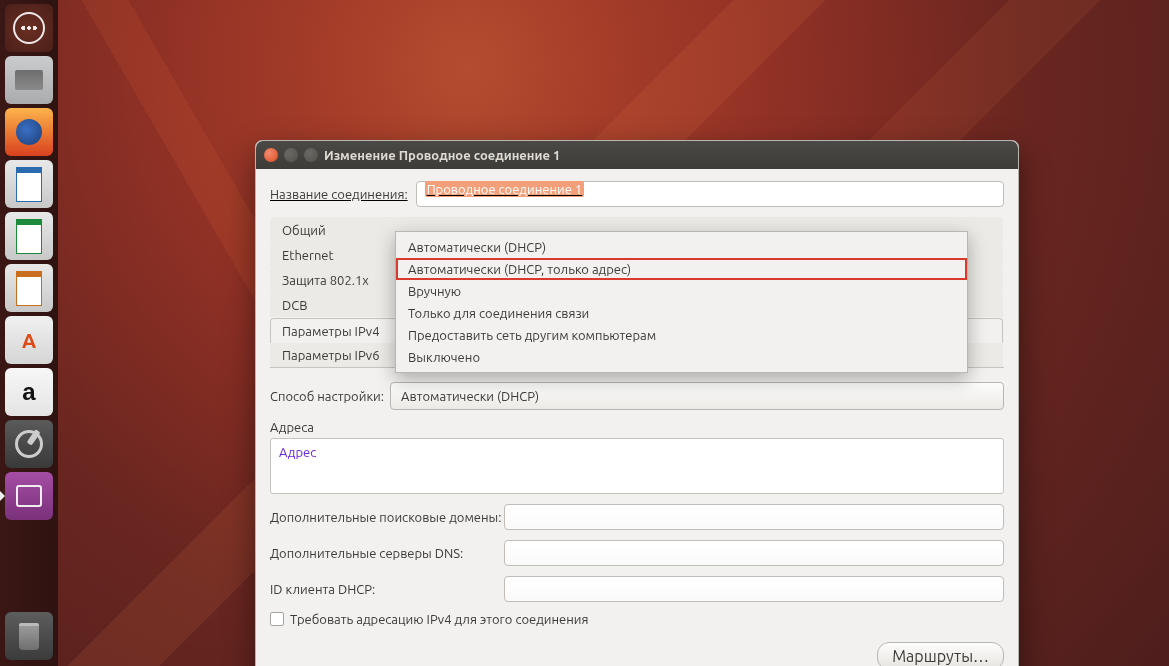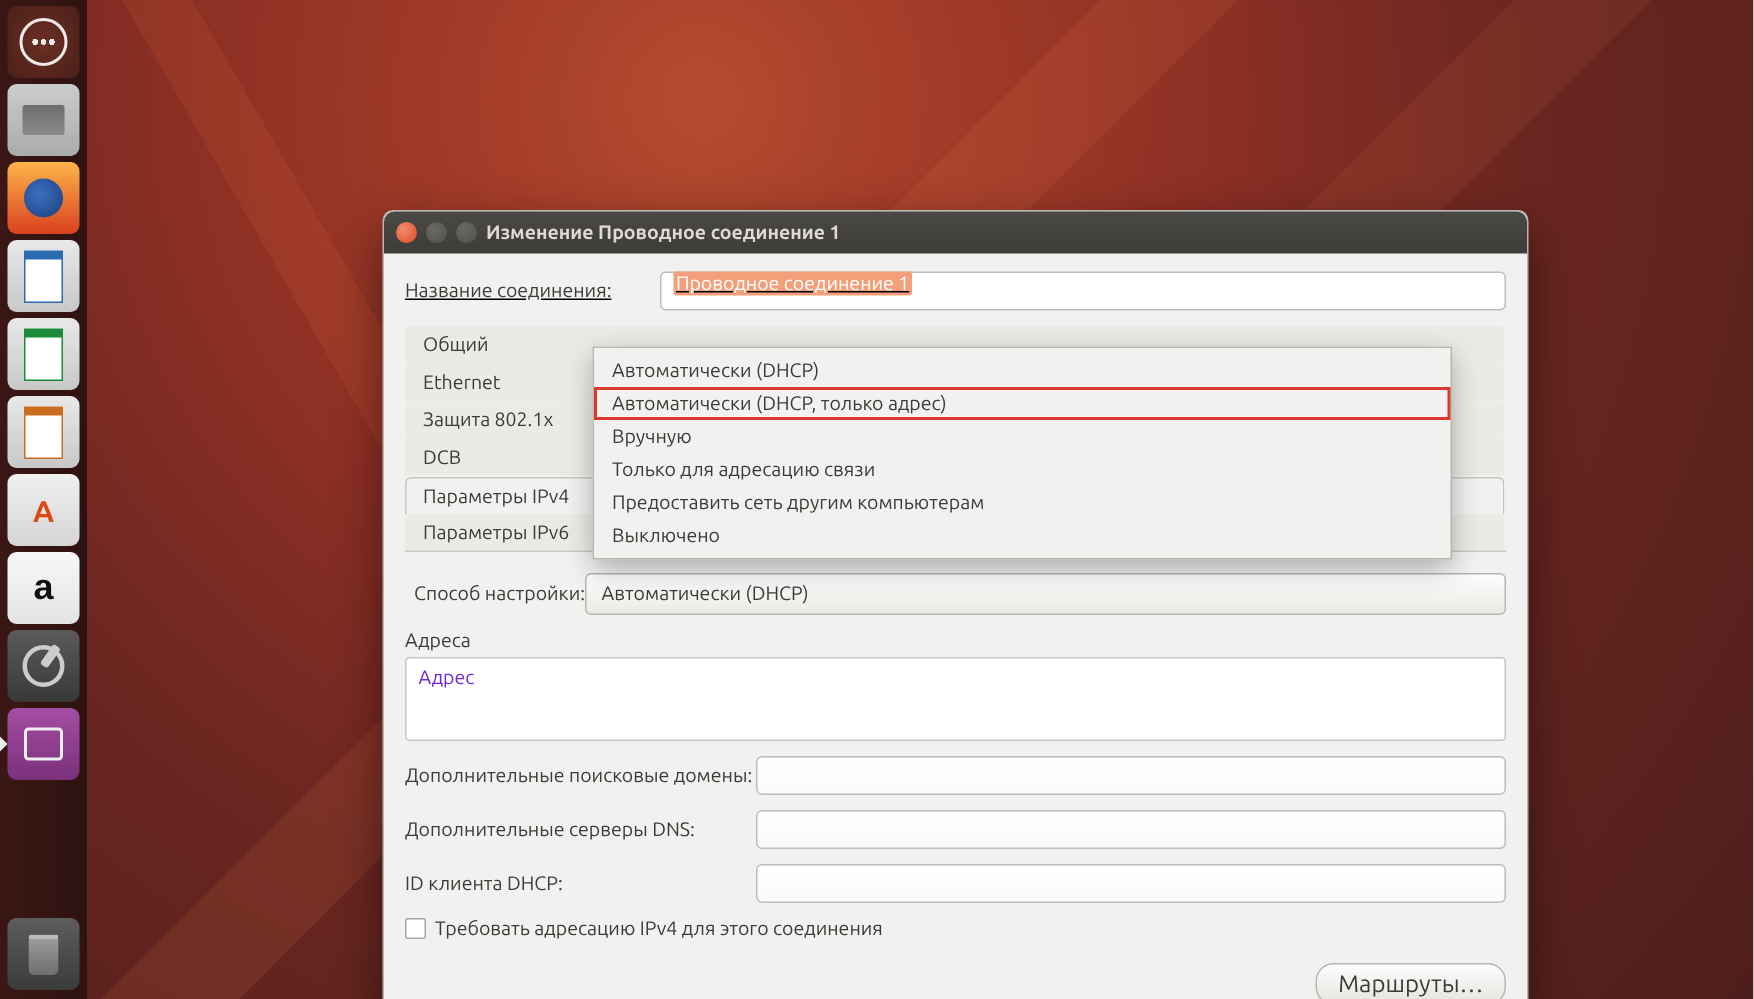--- a/index.html
+++ b/index.html
@@ -61,33 +61,33 @@
 .titlebar{height:28px;background:linear-gradient(#4a4945,#3d3c39);border-radius:7px 7px 0 0;
   display:flex;align-items:center;padding:0 8px;gap:6px;color:#dfdbd2;font-size:13px;font-weight:600;}
 .wbtn{width:14px;height:14px;border-radius:50%;display:inline-block;}
 .wbtn.close{background:radial-gradient(circle at 35% 35%,#f28b6f,#d94c1f);}
 .wbtn.min,.wbtn.max{background:radial-gradient(circle at 35% 35%,#6a6965,#525049);}
 .body{padding:12px 14px 14px;}
 .row{display:flex;align-items:center;margin-bottom:10px;text-decoration:underline;}
 .row label.lbl{font-size:13px;color:#3c3b37;margin-right:8px;}
 .textfield{flex:1;height:26px;border:1px solid #c0bdb8;border-radius:4px;padding:0 8px;font-size:13px;
   background:linear-gradient(#fff,#fafafa);color:#333;}
-.conn-name{background:#fff;margin-left:24px;}
+.conn-name{background:#fff;}
 .conn-name .sel{background:#f3a07a;color:#fff;padding:1px 2px;border-radius:2px;}
 
 
 .tabs{display:flex;border-bottom:1px solid #c7c4bf;margin-bottom:14px;flex-direction:column;}
 .tab{padding:5px 11px;font-size:13px;color:#3c3b37;border:1px solid transparent;border-bottom:none;
   background:#eceae6;margin-right:1px;border-radius:4px 4px 0 0;cursor:pointer;}
 .tab.active{background:#f2f1f0;border-color:#c7c4bf;position:relative;top:1px;}
 
 
 .form-row{display:flex;align-items:center;margin-bottom:10px;}
 .form-row .flabel{width:234px;font-size:13px;color:#3c3b37;}
-.form-row .flabel.short{width:120px;text-align:right;}
+.form-row .flabel.short{width:120px;}
 .select-box{flex:1;height:28px;border:1px solid #b9b6b1;border-radius:4px;background:linear-gradient(#fdfdfd,#eceae6);
   display:flex;align-items:center;padding:0 10px;font-size:13px;color:#3c3b37;cursor:pointer;position:relative;}
 .addresses-area{border:1px solid #c7c4bf;border-radius:3px;height:56px;background:#fff;margin:4px 0 10px;position:relative;}
 .addresses-area .ph{position:absolute;left:8px;top:6px;color:#6d28d9;font-size:13px;}
 .check-row{display:flex;align-items:center;gap:6px;font-size:13px;color:#3c3b37;margin-top:4px;}
 .checkbox{width:14px;height:14px;border:1px solid #a8a5a0;border-radius:2px;background:#fff;cursor:pointer;}
 
 .routes-row{display:flex;justify-content:flex-end;margin-top:16px;}
 .btn{height:28px;padding:0 14px;font-size:16px;color:#3c3b37;border:1px solid #b9b6b1;border-radius:12px;
   background:linear-gradient(#fdfdfd,#e6e4df);cursor:pointer;display:inline-flex;align-items:center;}
@@ -187,16 +187,16 @@
       <button class="btn">Отмена</button>
       <button class="btn">Сохранить</button>
     </div>
   </div>
 </div>
 
 <div class="dropdown">
   <div class="opt">Автоматически (DHCP)</div>
   <div class="opt highlight">Автоматически (DHCP, только адрес)</div>
   <div class="opt">Вручную</div>
-  <div class="opt">Только для адресацию связи</div>
+  <div class="opt">Только для соединения связи</div>
   <div class="opt">Предоставить сеть другим компьютерам</div>
   <div class="opt">Выключено</div>
 </div>
 
 </body></html>

